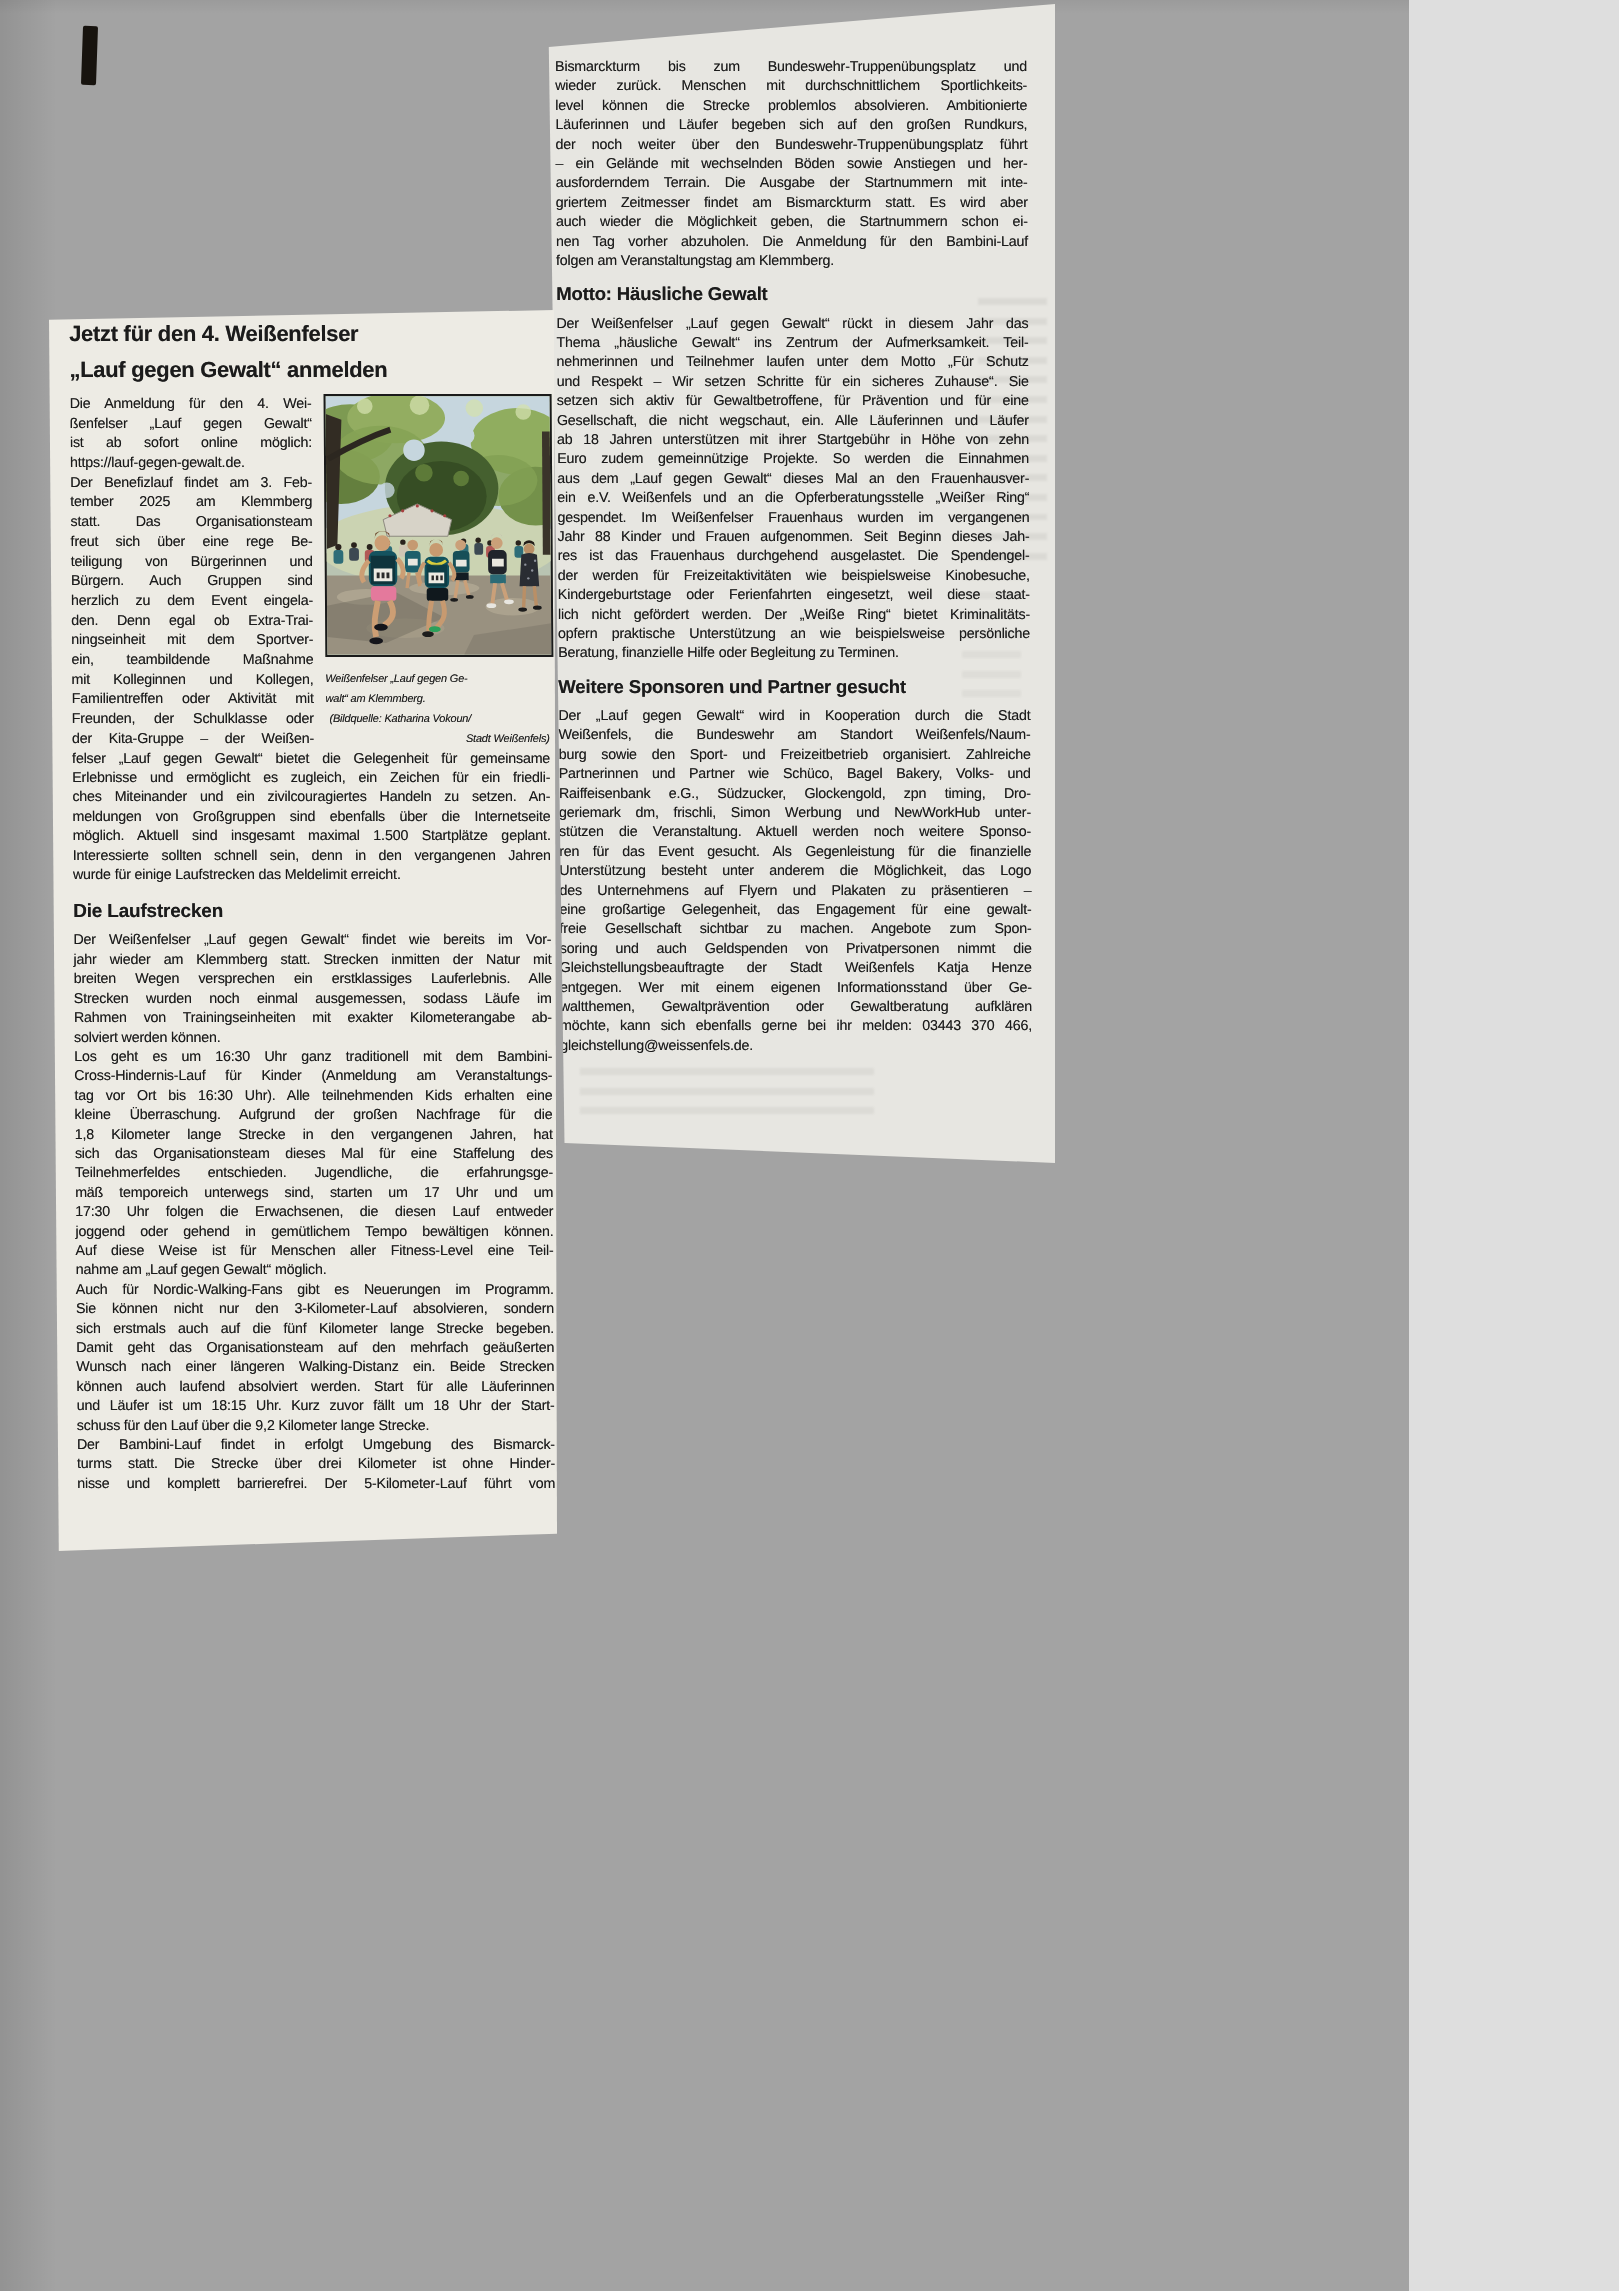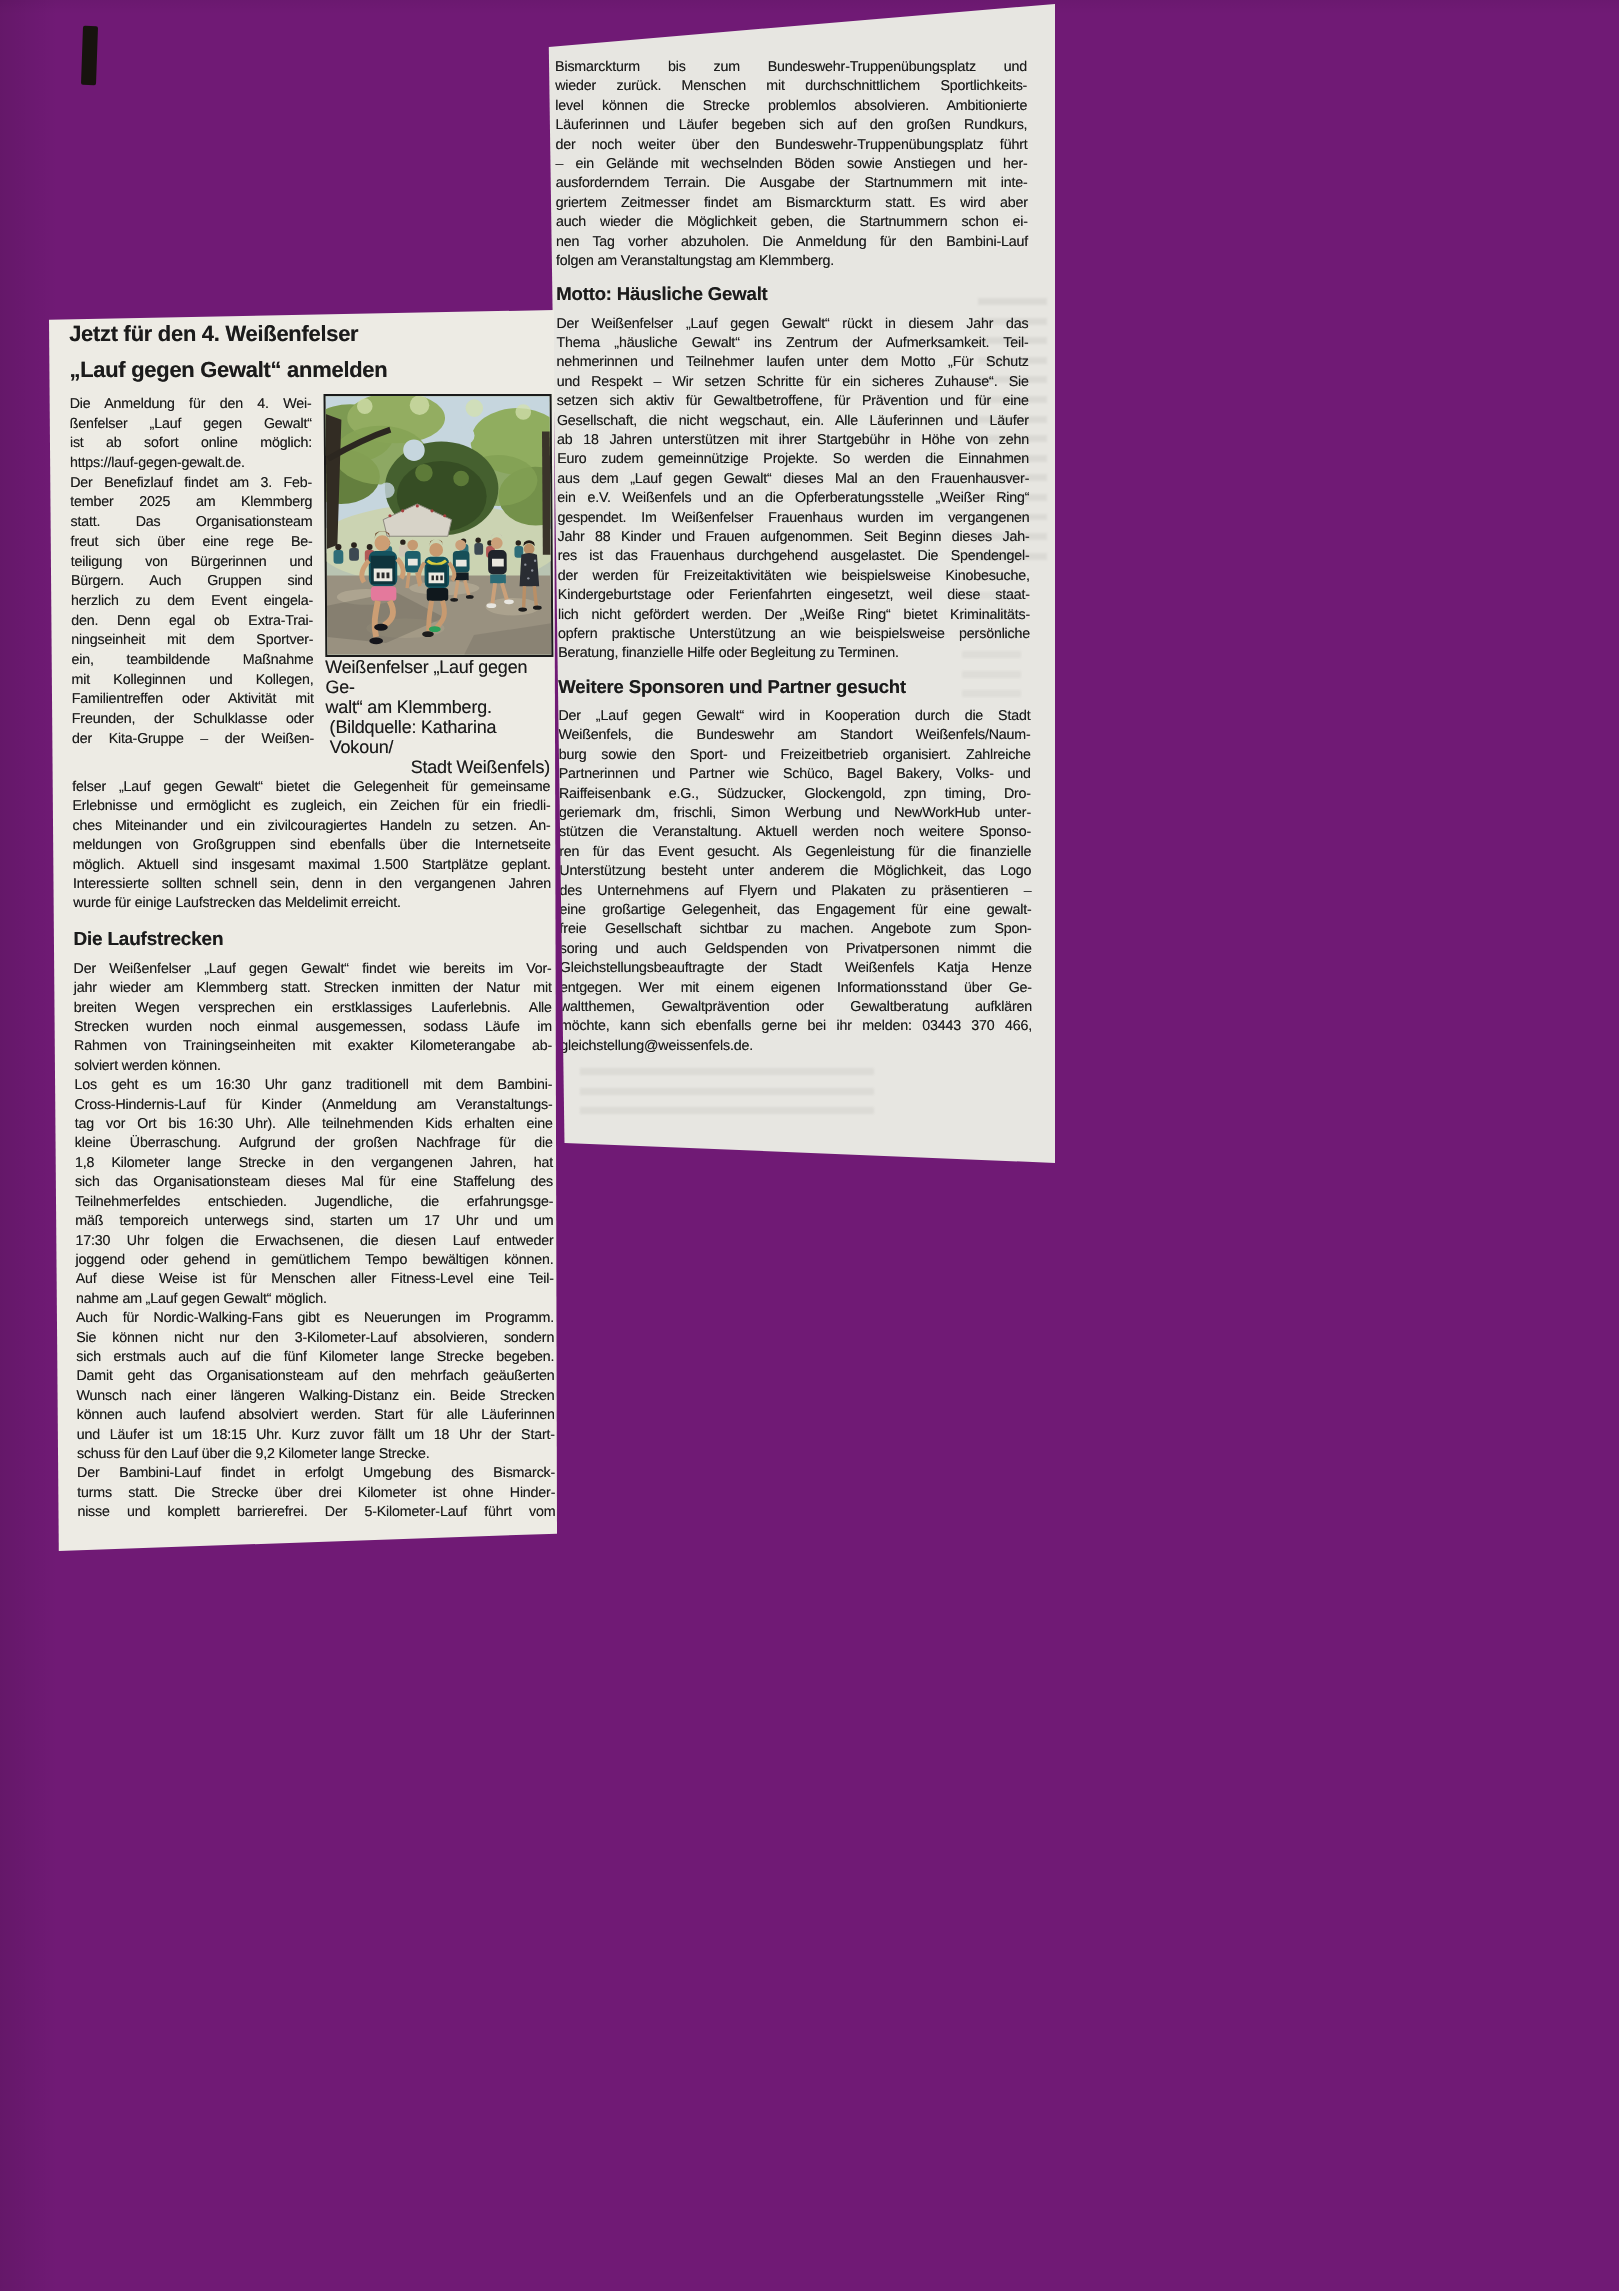--- a/index.html
+++ b/index.html
@@ -1,16 +1,16 @@
 <!DOCTYPE html>
 <html><head>
 <meta charset="utf-8">
 <style>
   html,body{margin:0;padding:0;background:#dedede;}
-  .page{position:relative;width:1619px;height:2292px;background:#701a75;overflow:hidden;
+  .page{position:relative;width:1409px;height:2292px;background:#a3a3a3;overflow:hidden;
         font-family:"Liberation Sans",sans-serif;color:#1b1b1b;}
   .shade-left{position:absolute;left:0;top:0;width:57px;height:100%;
         background:linear-gradient(90deg,rgba(0,0,0,.10),rgba(0,0,0,0));}
   .shade-top{position:absolute;left:0;top:0;width:100%;height:13.7px;
         background:linear-gradient(180deg,rgba(0,0,0,.05),rgba(0,0,0,0));}
   .corner-mark{position:absolute;left:82px;top:25.5px;width:14.7px;height:59px;background:#17130e;
         transform:rotate(2deg);border-radius:2px;}
   .clip{position:absolute;box-shadow:0 0 5.9px rgba(0,0,0,.05);}
   .clip-right{left:541px;top:3.9px;width:514px;height:1170px;background:#e7e6e1;
         clip-path:polygon(7.8px 43px,100% 0,100% 1159px,23.5px 1139px);}
@@ -26,21 +26,21 @@
   .narrow{width:242px;line-height:19.7px;}
   .subhead{font-size:18.6px;line-height:21.6px;font-weight:bold;letter-spacing:-0.2px;margin:12.7px 0 8.8px 0;
         text-shadow:0 0 0.5px rgba(25,25,25,.6);}
   .subhead.lauf{margin:15.7px 0 8.8px 0;font-size:19px;}
   .headline{margin:0 0 5.9px 0;}
   .headline .tl{font-size:22px;line-height:36px;font-weight:bold;letter-spacing:-0.3px;
         text-align:left;text-align-last:left;text-shadow:0 0 0.6px rgba(20,20,20,.6);}
   .row{display:flex;gap:11.8px;}
   .photocol{width:224px;flex:0 0 224px;}
   .photo{width:224px;height:259px;border:2px solid #1a1a1a;background:#b9c4b2;}
-  .caption{margin-top:0;font-size:18px;line-height:20px;letter-spacing:-0.2px;
+  .caption{margin-top:11px;font-size:11px;line-height:20px;font-style:italic;letter-spacing:-0.2px;
         text-shadow:0 0 0.4px rgba(25,25,25,.5);}
   .caption .tl{text-align:left;}
   .caption .tl:nth-child(3){padding-left:3.9px;}
   .caption .tl:last-child{text-align:right;}
   .ghost{position:absolute;opacity:.5;filter:blur(1.2px);pointer-events:none;}
   .g1{right:7.8px;top:294px;width:69px;height:265px;
       background:repeating-linear-gradient(180deg,rgba(120,120,116,.22) 0 6.9px,rgba(0,0,0,0) 6.9px 19.6px);}
   .g2{left:39px;top:1064px;width:294px;height:47px;
       background:repeating-linear-gradient(180deg,rgba(120,120,116,.20) 0 6.9px,rgba(0,0,0,0) 6.9px 19.6px);}
   .g3{left:421px;top:549px;width:59px;height:157px;

